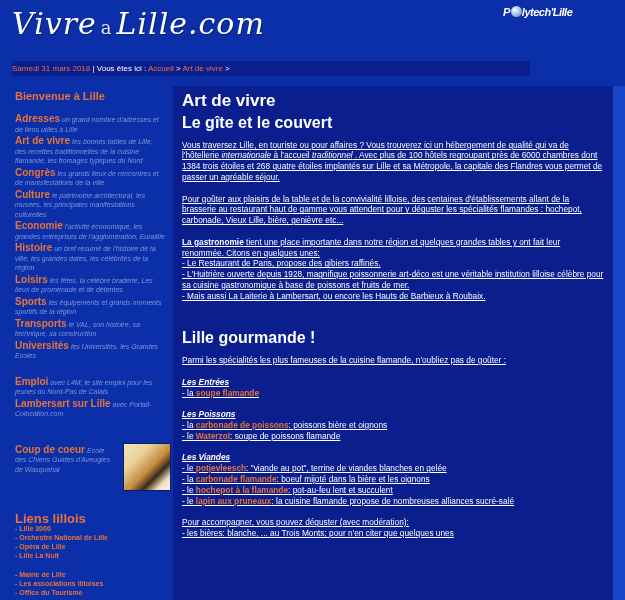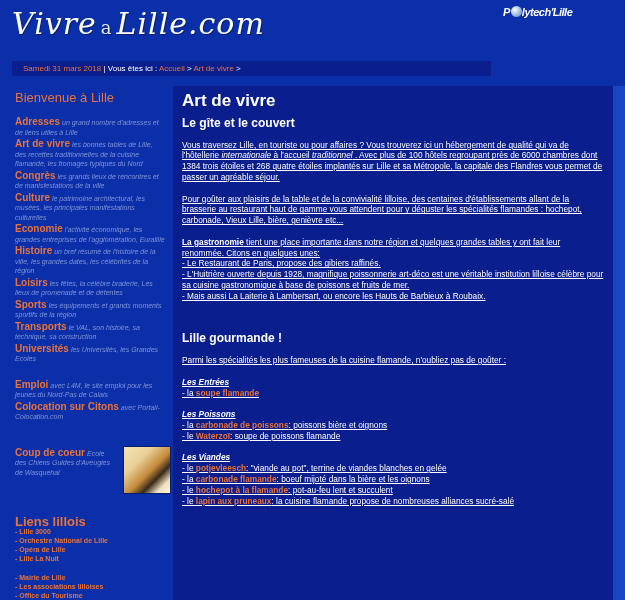--- a/index.html
+++ b/index.html
@@ -22,48 +22,48 @@
     position:absolute; left:503px; top:6px;
     font-family:"Liberation Sans", sans-serif; font-weight:bold; font-style:italic;
     font-size:11px; color:#ffffff; letter-spacing:-0.5px;
   }
   .polytech .o {
     display:inline-block; width:11px; height:11px; border-radius:50%;
     background:radial-gradient(circle at 35% 35%, #ffffff, #8fb3e0 60%, #4a6fb0);
     vertical-align:-1px; margin:0 0 0 1px;
   }
   .breadcrumb {
-    position:absolute; left:12px; top:61px; width:479px; height:15px;
-    background:#0a1e8e; font-size:8px; line-height:15px; padding-left:11px; box-sizing:border-box;
+    position:absolute; left:12px; top:61px; width:518px; height:15px;
+    background:#0a1e8e; font-size:8px; line-height:15px; padding-left:0; box-sizing:border-box;
     color:#ffffff;
   }
   .breadcrumb .date, .breadcrumb a { color:#e8733a; text-decoration:none; }
   .sidebar { position:absolute; left:15px; top:90px; width:150px; font-size:7px; }
-  .side-title { color:#e8733a; font-weight:normal; font-size:13px; margin-bottom:12px; }
+  .side-title { color:#e8733a; font-weight:bold; font-size:11px; margin-bottom:12px; }
   .nav-item { margin-bottom:2px; line-height:9.5px; }
   .nav-item .k { color:#e8733a; font-weight:bold; font-size:10px; }
   .nav-item .d { color:#7f95d8; font-style:italic; font-size:7px; }
   .gap { height:14px; }
   .coup { position:relative; margin-top:26px; height:60px; }
   .coup .txt { width:100px; line-height:9.5px; }
   .coup .img {
     position:absolute; left:108px; top:-2px; width:46px; height:46px;
     border:1px solid #0a1e70;
     background:linear-gradient(135deg,#f3e4b8 0%, #e9d19a 30%, #c58a3c 55%, #3a2a1a 70%, #efe0c0 85%, #fff6dc 100%);
   }
   .liens { margin-top:8px; }
   .liens .t { color:#e8733a; font-weight:bold; font-size:13px; line-height:11px; }
   .liens .l { color:#e8733a; font-weight:bold; font-size:7px; line-height:9.3px; }
   .main {
     position:absolute; left:173px; top:86px; width:440px; height:520px;
     background:#0a1e8e; padding:0 9px; box-sizing:border-box;
     font-size:8.3px; line-height:10.8px;
   }
   .main h1 { font-size:17px; margin:10px 0 11px 0; font-weight:bold; }
-  .main h2 { font-size:12px; margin:0 0 11px 0; font-weight:bold; }
+  .main h2 { font-size:16px; margin:0 0 11px 0; font-weight:bold; }
   .main p { margin:0 0 10.8px 0;text-decoration:underline; }
   .o { color:#e8733a; font-weight:bold; }
   .cat { font-style:italic; font-weight:bold; }
   .right-strip { position:absolute; left:613px; top:86px; width:12px; height:514px; background:#1745c4; }
 </style>
 </head>
 <body>
 
 <div class="header">
   <div class="logo">
@@ -88,21 +88,21 @@
       <div class="nav-item"><span class="k">Economie</span> <span class="d">l'activité économique, les grandes entreprises de l'agglomération, Euralille</span></div>
       <div class="nav-item"><span class="k">Histoire</span> <span class="d">un bref résumé de l'histoire de la ville, les grandes dates, les célébrités de la région</span></div>
       <div class="nav-item"><span class="k">Loisirs</span> <span class="d">les fêtes, la célèbre braderie, Les lieux de promenade et de détentes</span></div>
       <div class="nav-item"><span class="k">Sports</span> <span class="d">les équipements et grands moments sportifs de la région</span></div>
       <div class="nav-item"><span class="k">Transports</span> <span class="d">le VAL, son histoire, sa technique, sa construction</span></div>
       <div class="nav-item"><span class="k">Universités</span> <span class="d">les Universités, les Grandes Ecoles</span></div>
     </div>
   <div class="gap"></div>
   <div id="extra-list">
       <div class="nav-item"><span class="k">Emploi</span> <span class="d">avec L4M, le site emploi pour les jeunes du Nord-Pas de Calais</span></div>
-      <div class="nav-item"><span class="k">Colocation sur Citons</span> <span class="d">avec Portail-Colocation.com</span></div>
+      <div class="nav-item"><span class="k">Lambersart sur Lille</span> <span class="d">avec Portail-Colocation.com</span></div>
     </div>
   <div class="coup">
     <div class="txt nav-item">
       <span class="k">Coup de coeur</span>
       <span class="d">Ecole des Chiens Guides d'Aveugles de Wasquehal</span>
     </div>
     <div class="img"></div>
   </div>
   <div class="liens">
     <div class="t">Liens lillois</div>
@@ -129,14 +129,15 @@
   <p>Pour goûter aux plaisirs de la table et de la convivialité lilloise, des centaines d'établissements allant de la brasserie au restaurant haut de gamme vous attendent pour y déguster les spécialités flamandes : hochepot, carbonade, Vieux Lille, bière, genièvre etc...</p>
   <p><b>La gastronomie</b><span> tient une place importante dans notre région et quelques grandes tables y ont fait leur renommée. Citons en quelques unes:</span><br><span>- Le Restaurant de Paris, propose des gibiers raffinés.</span><br><span>- L'Huitrière ouverte depuis 1928, magnifique poissonnerie art-déco est une véritable institution lilloise célèbre pour sa cuisine gastronomique à base de poissons et fruits de mer.</span><br><span>- Mais aussi La Laiterie à Lambersart, ou encore les Hauts de Barbieux à Roubaix.</span></p>
   <div style="height:21px"></div>
   <h2>Lille gourmande !</h2>
   <p>Parmi les spécialités les plus fameuses de la cuisine flamande, n'oubliez pas de goûter :</p>
   <div id="dish-groups">
       <p><span class="cat">Les Entrées</span><br>- la <span class="o">soupe flamande</span></p>
       <p><span class="cat">Les Poissons</span><br>- la <span class="o">carbonade de poissons</span>: poissons bière et oignons<br>- le <span class="o">Waterzoï</span>: soupe de poissons flamande</p>
       <p><span class="cat">Les Viandes</span><br>- le <span class="o">potjevleesch</span>: "viande au pot", terrine de viandes blanches en gelée<br>- la <span class="o">carbonade flamande</span>: boeuf mijoté dans la bière et les oignons<br>- le <span class="o">hochepot à la flamande</span>: pot-au-feu lent et succulent<br>- le <span class="o">lapin aux pruneaux</span>: la cuisine flamande propose de nombreuses alliances sucré-salé</p>
     </div>
+  <p><span>Pour accompagner, vous pouvez déguster (avec modération):</span><br><span>- les bières: blanche, ... au Trois Monts; pour n'en citer que quelques unes</span></p>
 </div>
 <div class="right-strip"></div>
 
 </body></html>

